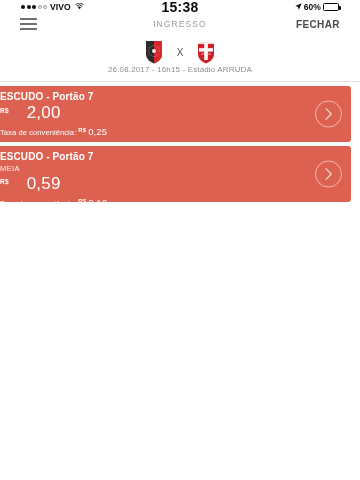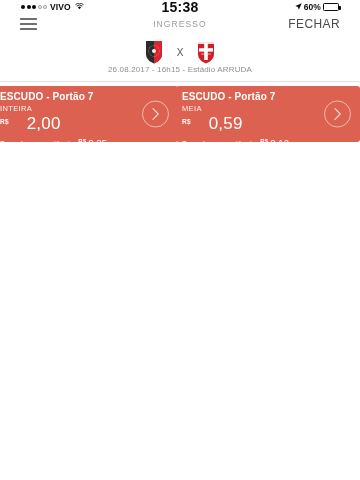--- a/index.html
+++ b/index.html
@@ -58,21 +58,21 @@
     cursor:pointer;
   }
   .hamburger span{ display:block; height:1.6px; width:100%; background:#6f6f6f; border-radius:0.5px; }
   .nav-title{
     position:absolute; left:0; right:0; text-align:center;
     font-size:8.5px; color:#9b9b9b; letter-spacing:1.1px;
     pointer-events:none; font-weight:400;
   }
   .nav-close{
     margin-left:auto;
-    font-size:12px; font-weight:400; color:#4a4a4a;
+    font-size:10px; font-weight:700; color:#4a4a4a;
     letter-spacing:0.4px; cursor:pointer;
   }
 
   
   .match{
     padding-top:5px;
     display:flex; flex-direction:column; align-items:center;
     background:#ffffff;
   }
   .crests{
@@ -86,21 +86,21 @@
   }
 
   .divider{
     margin-top:7px;
     width:100%; height:1px; background:#e3e3e3;
   }
 
   
   .cards{
     padding-top:4px;
-    display:flex; flex-direction:row; gap:4px;
+    display:flex; flex-direction:column; gap:4px;
   }
   .ticket-card{
     position:relative;
     width:357px;
     height:56px;
     background:#dd6150;
     border-radius:3px;
     margin-left:-6px;   
     padding:5px 0 0 6px;
     color:#ffffff;
@@ -211,21 +211,20 @@
   </div>
   <div class="match-info">26.08.2017 - 16h15 - Estádio ARRUDA</div>
 </div>
 
 <div class="divider"></div>
 
 <div class="cards">
 
   <div class="ticket-card">
     <div class="tc-title">ESCUDO - Portão 7</div>
-    <div class="tc-type">INTEIRA</div>
     <div class="tc-price">
       <span class="tc-cur">R$</span>
       <span class="tc-amount">2,00</span>
     </div>
     <div class="tc-fee">
       <span>Taxa de conveniência:</span>
       <span class="tc-fee-cur">R$</span>
       <span class="tc-fee-val">0,25</span>
     </div>
     <div class="tc-chevron">

